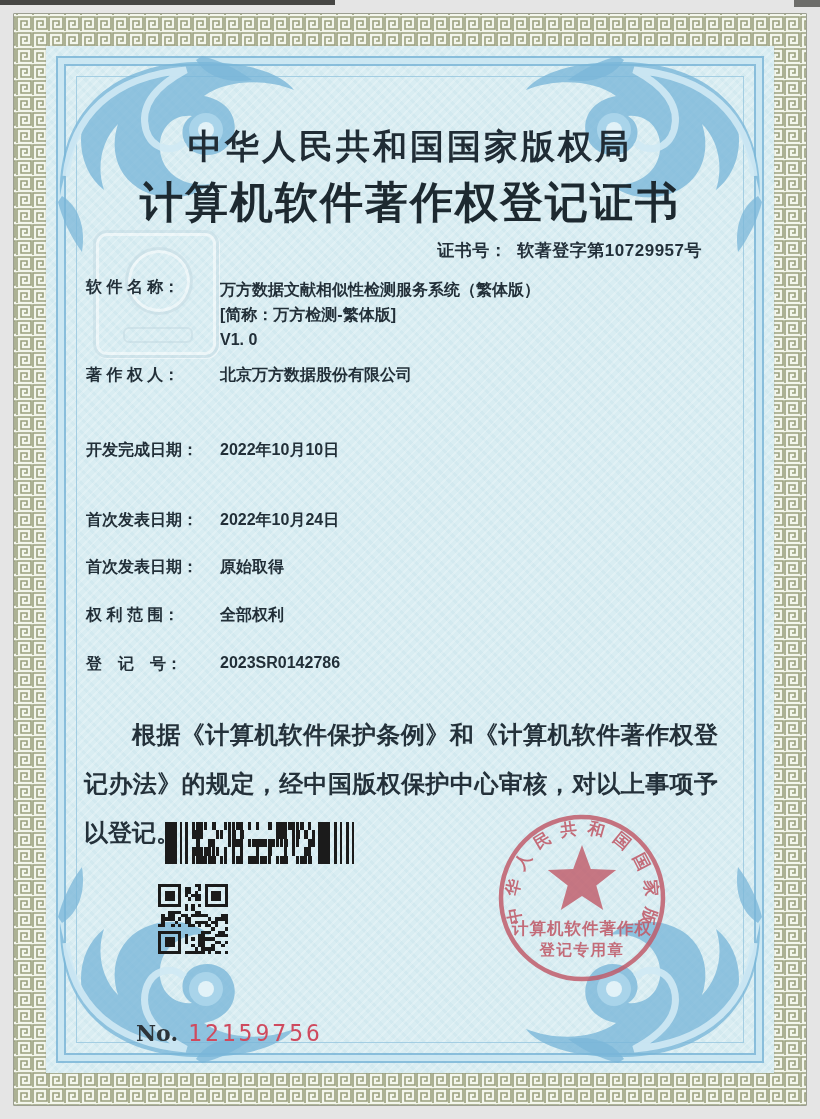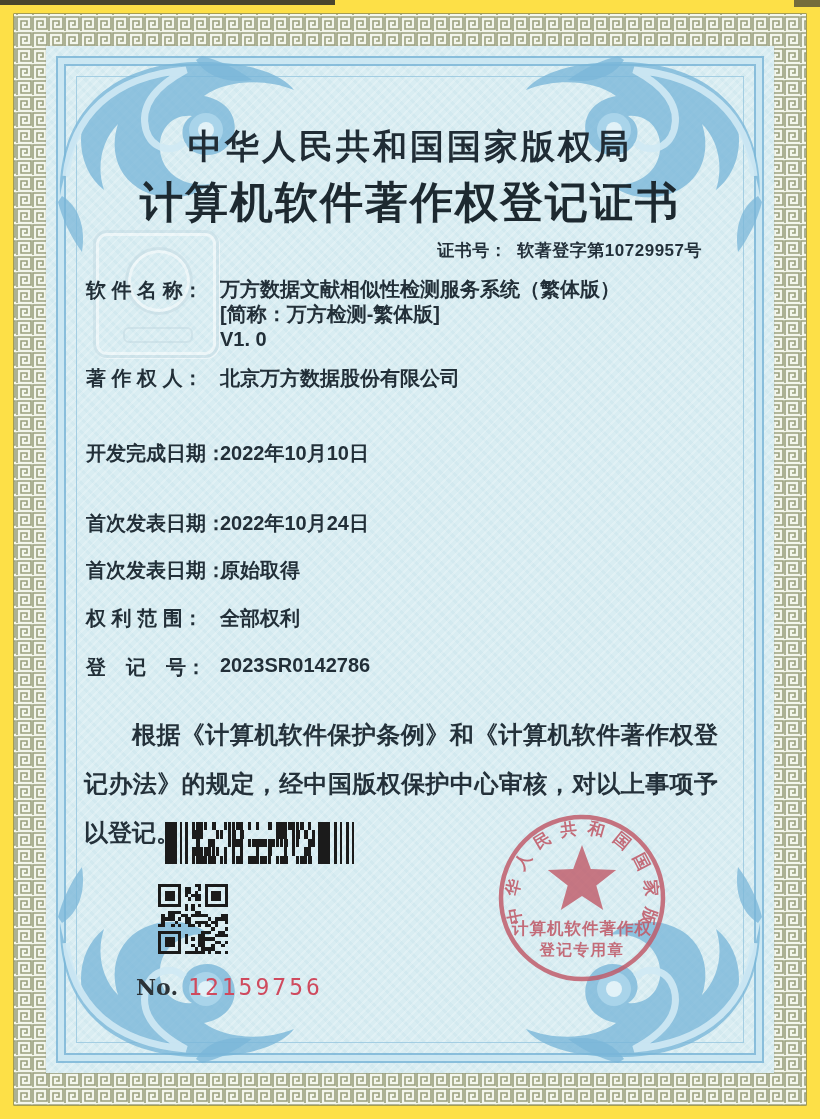--- a/index.html
+++ b/index.html
@@ -1,18 +1,18 @@
 <!DOCTYPE html>
 <html><head>
 <meta charset="utf-8">
 <style>
   html,body{margin:0;padding:0;background:#ffffff;}
   .page{
     position:relative;width:820px;height:1119px;overflow:hidden;
-    background:#fde047;
+    background:#e5e5e5;
     font-family:"Liberation Sans",sans-serif;
     color:#1f2b33;
   }
   .layer{position:absolute;left:0;top:0;pointer-events:none;}
   
   .paper{
     position:absolute;inset:46px;
     background:#d9edf2;
     background-image:
       repeating-linear-gradient(135deg, rgba(255,255,255,0.22) 0 2px, rgba(255,255,255,0) 2px 6px),
@@ -35,21 +35,21 @@
     position:absolute;left:0;top:174px;width:100%;text-align:center;
     font-family:"DejaVu Serif",serif;
     font-size:43px;font-weight:bold;letter-spacing:2px;color:#1d2930;
   }
   .cert-no{
     position:absolute;top:239px;right:118px;
     font-size:17px;font-weight:bold;letter-spacing:.5px;color:#23303a;
   }
   .cert-no .lbl{margin-right:10px;}
 
-  .row{position:absolute;left:86px;font-size:20px;font-weight:bold;color:#222f38;}
+  .row{position:absolute;left:86px;font-size:16px;font-weight:bold;color:#222f38;}
   .row .label{display:inline-block;width:134px;vertical-align:top;white-space:pre;}
   .row .value{display:inline-block;vertical-align:top;}
   .multiline .value div{line-height:25px;}
   .statement{
     position:absolute;left:84px;top:710px;width:634px;
     font-size:24px;font-weight:600;line-height:49px;
     text-indent:2em;text-align:justify;color:#24313a;
   }
   .watermark{
     position:absolute;left:93px;top:230px;width:120px;height:122px;
@@ -63,21 +63,21 @@
     box-shadow:inset 0 0 0 3px rgba(255,255,255,.85);
   }
   .watermark .wm-pill{
     position:absolute;left:50%;bottom:12px;width:66px;height:12px;margin-left:-33px;
     border-radius:6px;border:2px solid rgba(193,215,224,.8);
   }
 
   .barcode{position:absolute;left:150px;top:822px;}
   .qrcode{position:absolute;left:158px;top:884px;}
 
-  .serial{position:absolute;left:136px;top:974px;font-size:22px;}
+  .serial{position:absolute;left:136px;top:1020px;font-size:22px;}
   .serial .no-lbl{font-family:"DejaVu Serif",serif;color:#2c3338;font-weight:600;margin-right:10px;}
   .serial .no-val{font-family:"DejaVu Sans Mono",monospace;color:#cf4a5e;letter-spacing:3px;font-size:23px;}
 
   .issue-date{
     position:absolute;left:496px;top:972px;width:170px;text-align:center;
     font-size:21px;font-weight:bold;letter-spacing:1px;color:#1c262e;
   }
   .seal-svg{position:absolute;left:477px;top:793px;}
 </style>
 </head>

